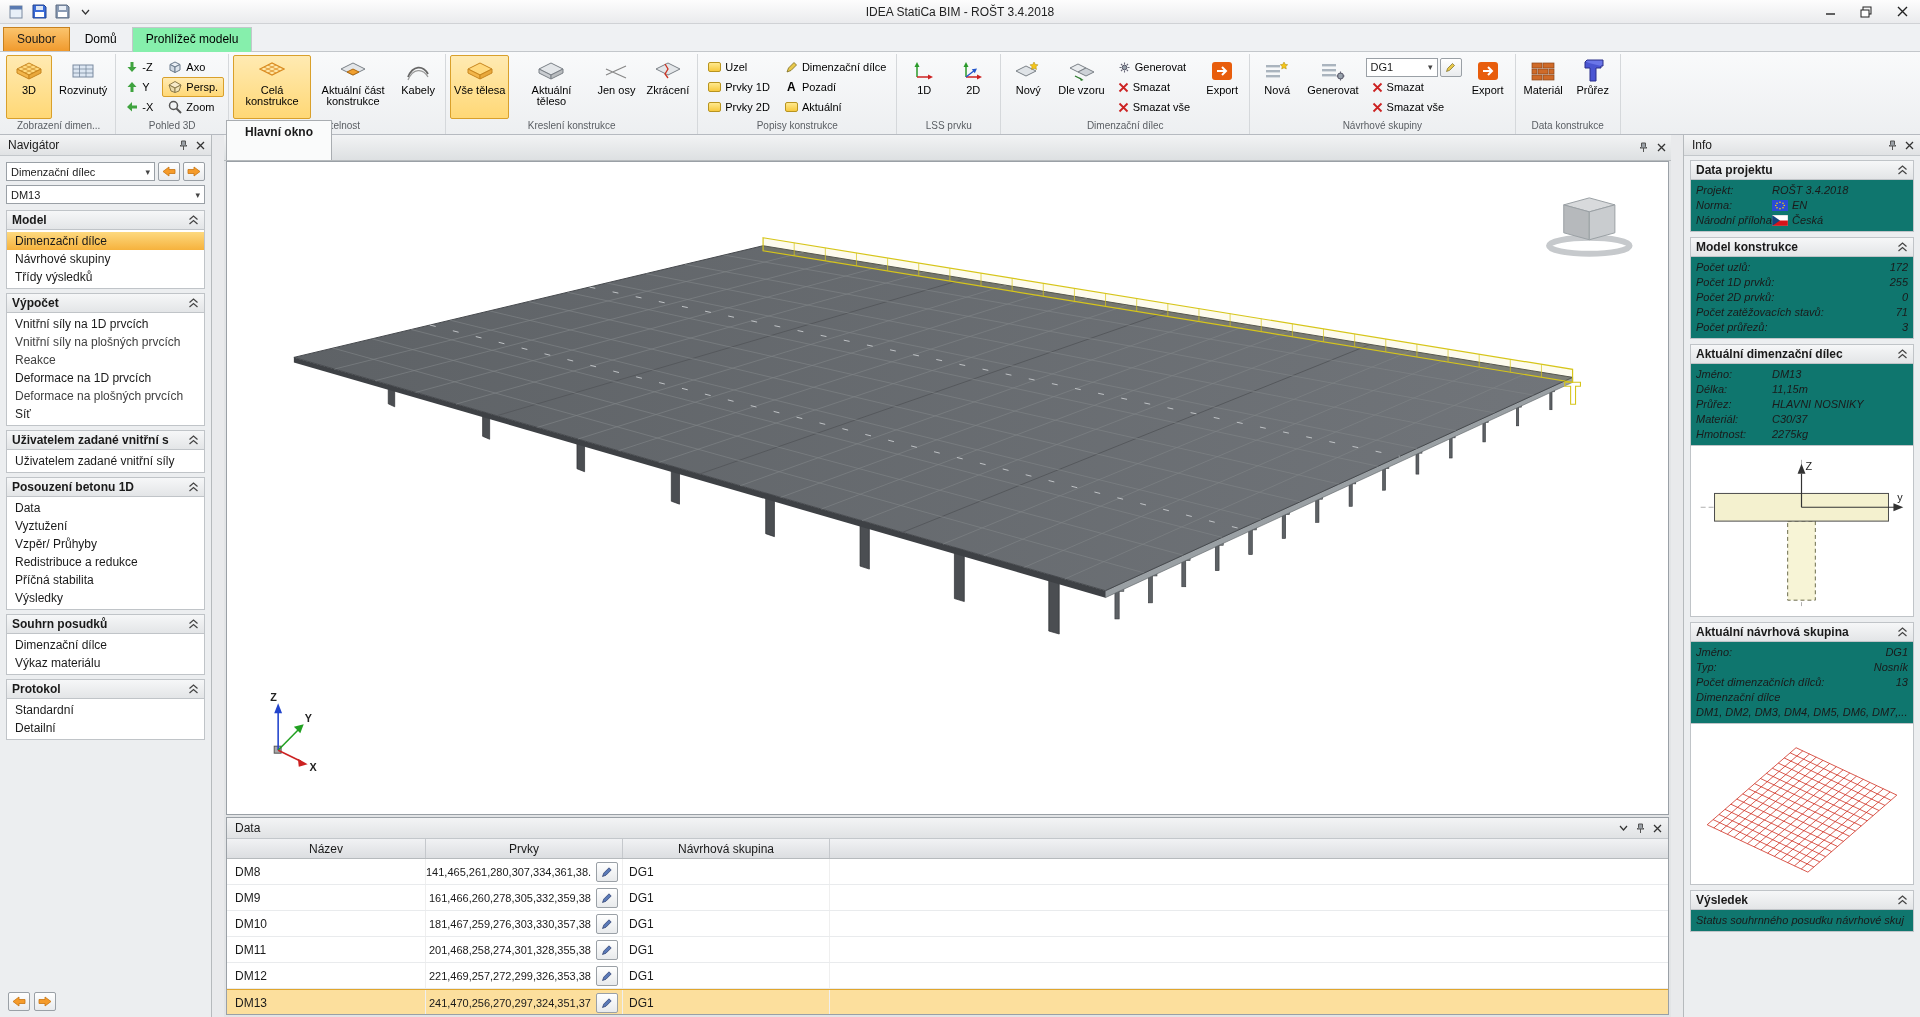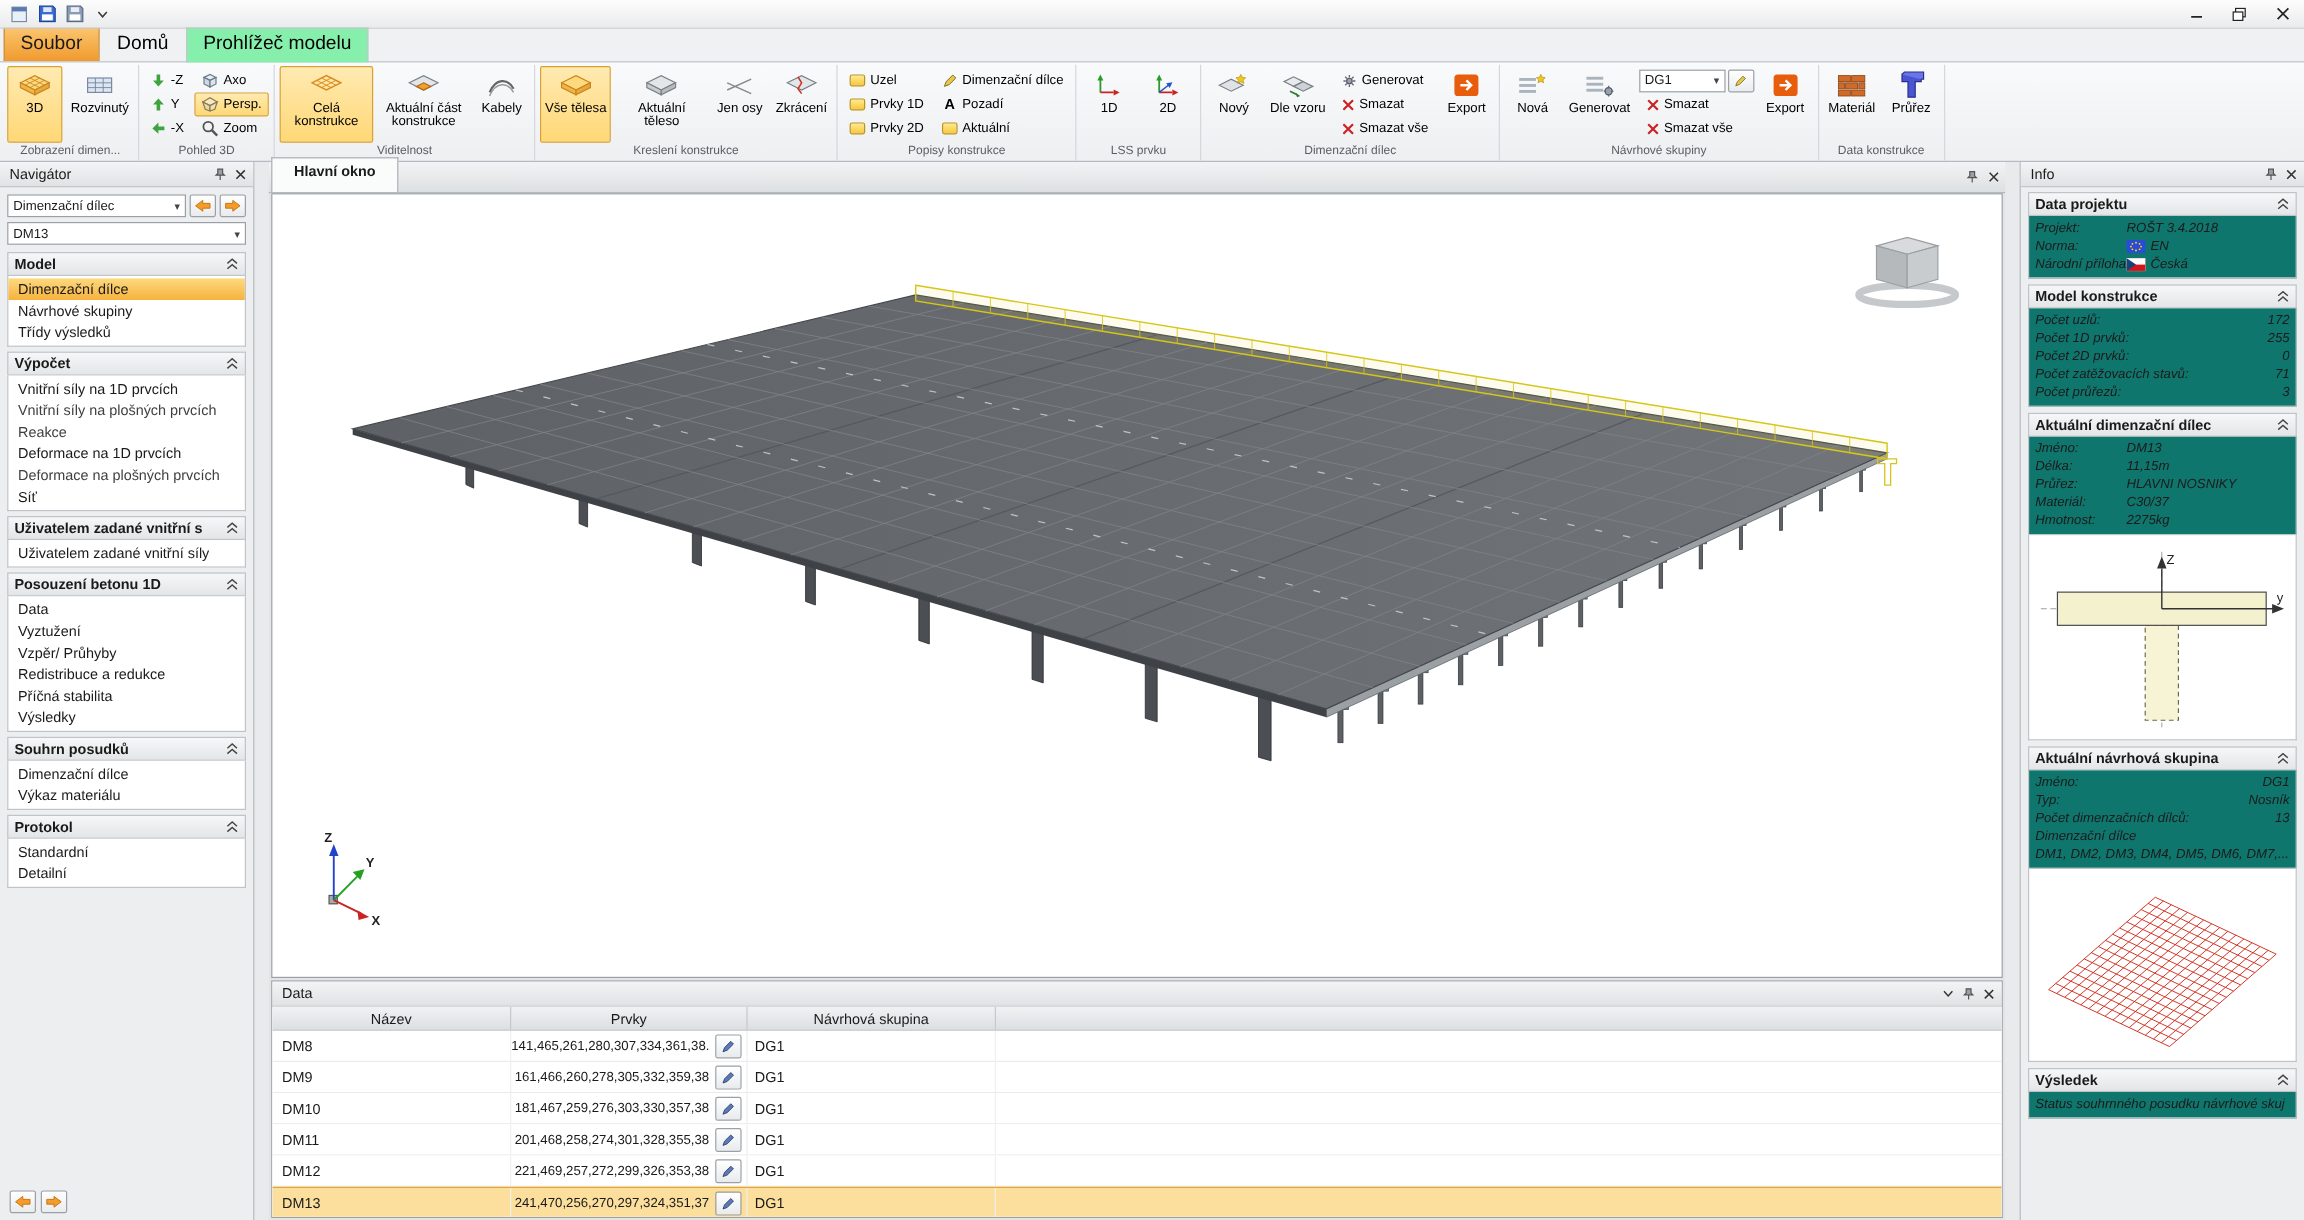--- a/index.html
+++ b/index.html
@@ -11,21 +11,21 @@
 
 .titlebar{height:24px;background:linear-gradient(#fdfdfd,#eaebed);border-bottom:1px solid #d0d2d5;display:flex;align-items:center;position:relative;flex:none;}
 .qat{display:flex;align-items:center;gap:3px;padding-left:6px;z-index:2;}
 .qbtn{width:20px;height:18px;display:flex;align-items:center;justify-content:center;background:none;border:none;}
 .title-text{position:absolute;left:0;right:0;text-align:center;font-size:12px;color:#222;}
 .wincontrols{margin-left:auto;display:flex;z-index:2;}
 .winbtn{width:36px;height:23px;display:flex;align-items:center;justify-content:center;background:none;border:none;}
 
 
 .tabsrow{height:27px;background:#eff1f3;display:flex;align-items:flex-end;padding-left:3px;flex:none;}
-.tab{padding:4px 13px 5px;font-size:16px;margin-right:1px;border:1px solid transparent;border-bottom:none;background:none;}
+.tab{padding:4px 13px 5px;font-size:12px;margin-right:1px;border:1px solid transparent;border-bottom:none;background:none;}
 .tab-soubor{background:linear-gradient(#fbc46d,#f09a2d);border-color:#c7811f;color:#1a1a1a;}
 .tab-active{background:#86efac;border-color:#c3c7cb;position:relative;top:1px;padding-bottom:6px;}
 
 
 .ribbon{height:84px;background:linear-gradient(#f9fafb,#edeff1);border-top:1px solid #c3c7cb;border-bottom:1px solid #b6bac0;display:flex;align-items:stretch;padding:2px 0 0 2px;flex:none;}
 .rgroup{display:flex;flex-direction:column;border-right:1px solid #d5d8db;padding:1px 4px 0;}
 .rg-content{flex:1;display:flex;align-items:stretch;gap:3px;}
 .rg-label{height:15px;font-size:10px;color:#5a5e63;text-align:center;line-height:14px;white-space:nowrap;padding:0 4px;}
 .rbig{display:flex;flex-direction:column;align-items:center;gap:2px;min-width:46px;max-width:78px;padding:3px 3px 1px;background:none;border:1px solid transparent;border-radius:2px;font-size:11px;line-height:11px;text-align:center;}
 .rbig .ricon{height:24px;display:flex;align-items:center;justify-content:center;}
@@ -55,21 +55,21 @@
 .navsection{margin:4px 6px 0;}
 .nav-items{background:#fff;border:1px solid #c0c4c8;border-top:none;padding:2px 0;}
 .nav-item{height:18px;line-height:18px;padding-left:8px;font-size:12px;white-space:nowrap;overflow:hidden;}
 .nav-item.selected{background:linear-gradient(#fdd97f,#f6b23d);}
 .nav-item.disabled{color:#404040;}
 .nav-bottom{margin-top:auto;padding:6px 8px;display:flex;gap:4px;}
 
 
 .center{flex:1;display:flex;flex-direction:column;background:#e2e4e6;min-width:0;}
 .vp-tabbar{height:26px;background:linear-gradient(#f2f3f4,#dde0e2);border-bottom:1px solid #b6babd;display:flex;align-items:flex-end;padding:0 4px 0 2px;flex:none;}
-.vp-tab{padding:4px 18px 10px;background:#fafbfb;border:1px solid #a9adb1;border-bottom:none;font-weight:bold;font-size:12px;}
+.vp-tab{padding:4px 18px 21px;background:#fafbfb;border:1px solid #a9adb1;border-bottom:none;font-weight:bold;font-size:12px;}
 .vp-icons{margin-left:auto;display:flex;gap:6px;align-items:center;padding-bottom:6px;}
 .vp-canvas{flex:1;margin:0 2px;background:#fff;border:1px solid #9aa0a6;position:relative;overflow:hidden;}
 .vp-canvas svg{position:absolute;inset:0;width:100%;height:100%;}
 
 
 .datapanel{height:198px;margin:2px;border:1px solid #9aa0a6;background:#eff1f3;display:flex;flex-direction:column;flex:none;}
 .dp-table{flex:1;background:#fff;overflow:hidden;display:flex;flex-direction:column;}
 .dp-headrow{display:flex;height:20px;background:linear-gradient(#f1f2f4,#dcdee1);border-bottom:1px solid #b6babd;font-size:12px;flex:none;}
 .dp-hcell{display:flex;align-items:center;justify-content:center;border-right:1px solid #c5c8cc;}
 .dp-row{display:flex;height:26px;align-items:stretch;border-bottom:1px solid #e9ebed;font-size:12px;background:#fff;}
@@ -120,20 +120,21 @@
           <rect x="4" y="2" width="7" height="4" fill="#e8eef6"></rect>
           <rect x="3" y="8" width="9" height="5" fill="#fff"></rect>
         </svg>
       </button>
     <button class="qbtn">
         <svg width="9" height="6">
           <path d="M1 1l3.5 4L8 1" fill="none" stroke="#333" stroke-width="1.2"></path>
         </svg>
       </button>
   </div>
+  <div class="title-text">IDEA StatiCa BIM - ROŠT 3.4.2018</div>
   <div class="wincontrols">
     <button class="winbtn">
         <svg width="11" height="11">
           <line x1="1" y1="8" x2="10" y2="8" stroke="#222" stroke-width="1.4"></line>
         </svg>
       </button>
     <button class="winbtn">
         <svg width="12" height="12">
           <rect x="3" y="1" width="8" height="7" fill="none" stroke="#222"></rect>
           <rect x="1" y="4" width="8" height="7" fill="#fff" stroke="#222"></rect>

